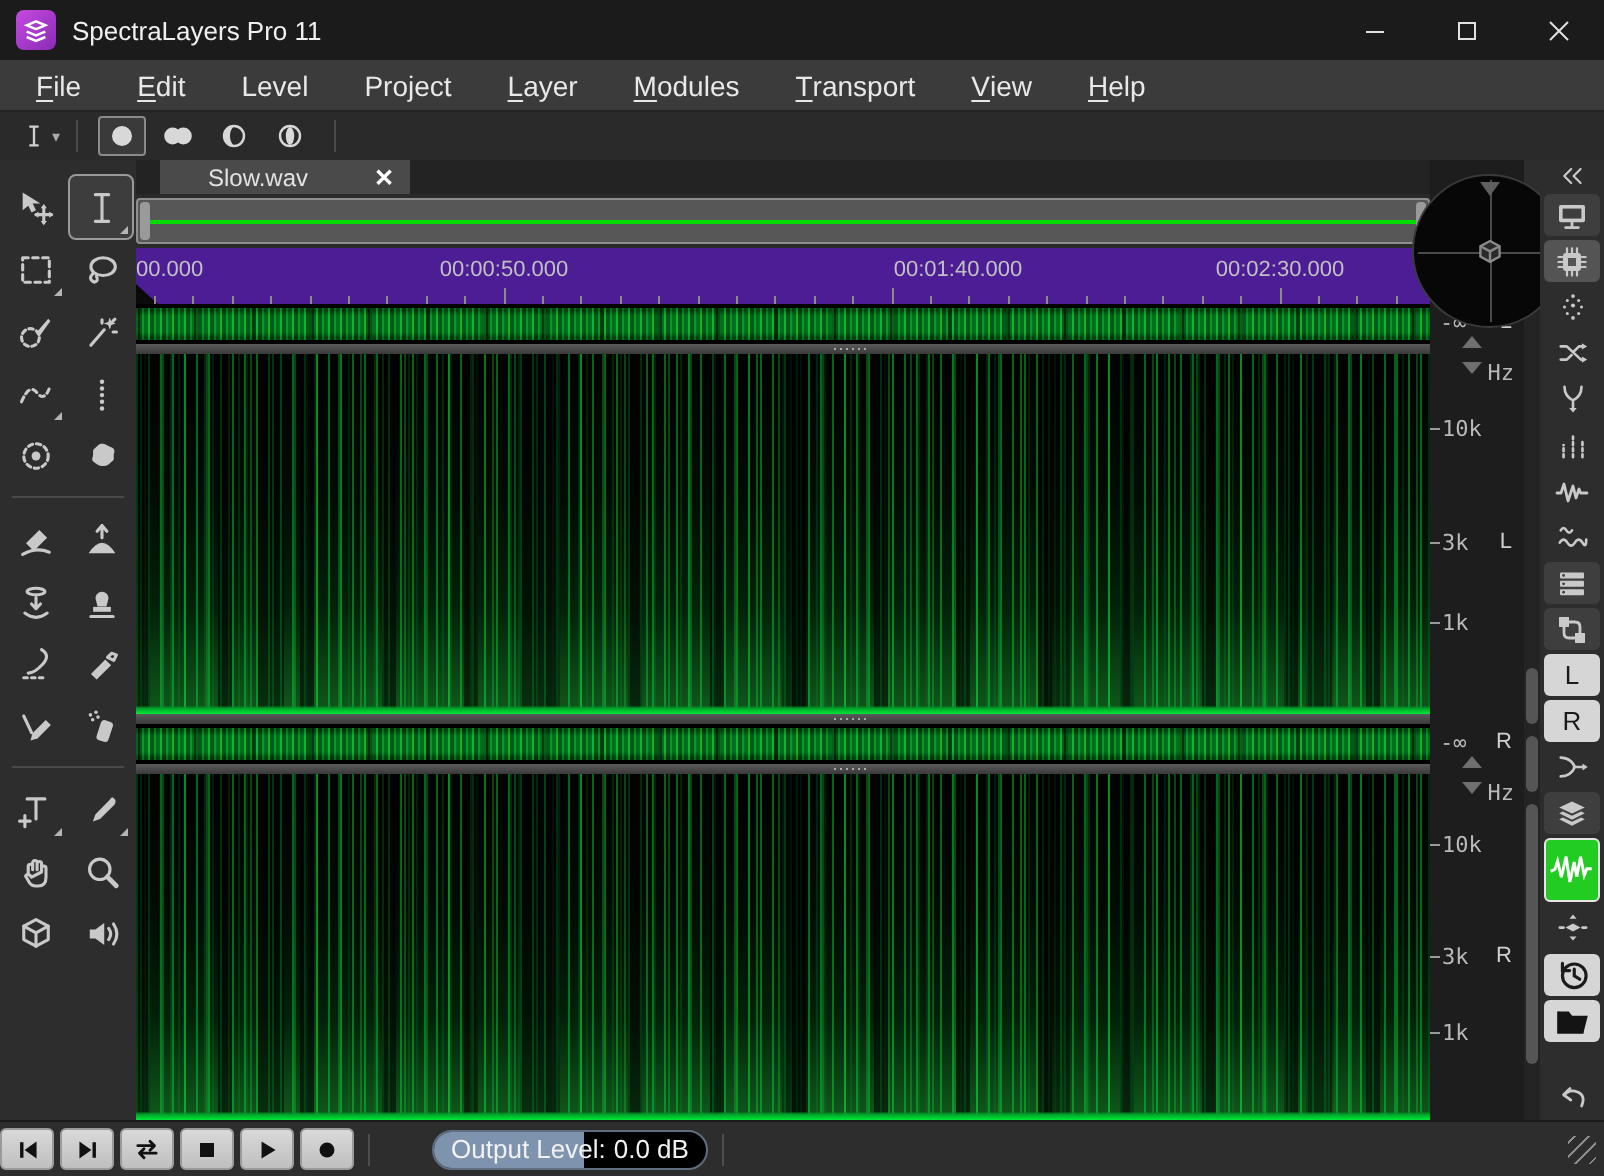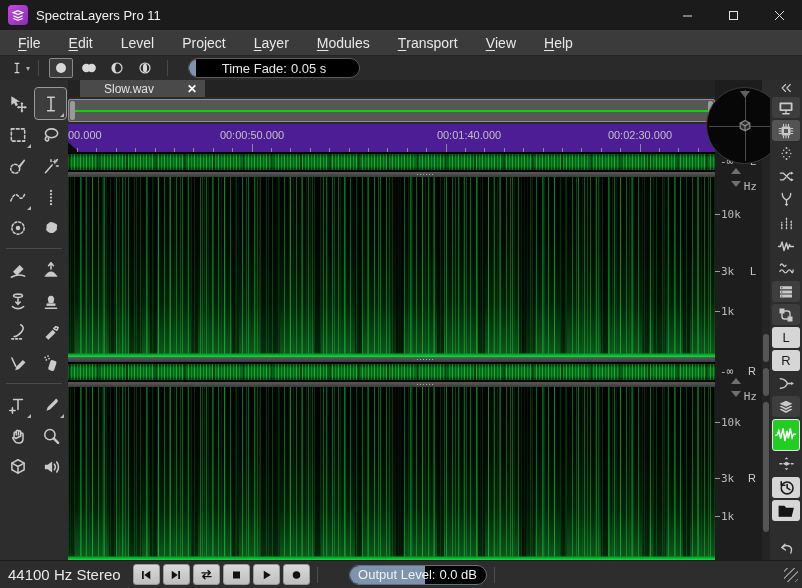--- a/index.html
+++ b/index.html
@@ -200,25 +200,20 @@
         </svg>
       </div>
       <div class="mode-btn">
         <svg width="18" height="18" viewBox="0 0 18 18" fill="none" stroke="#c9c9c9" stroke-width="1.4" stroke-linecap="round" stroke-linejoin="round">
           <circle cx="9" cy="9" r="5" stroke="#d8d8d8" stroke-width="1.2"></circle>
           <ellipse cx="9" cy="9" rx="2.1" ry="4.5" fill="#d8d8d8" stroke="none"></ellipse>
         </svg>
       </div>
     </div>
   <div class="tb-sep"></div>
-  <div id="time-fade-pill">
-    <div id="time-fade-fill"></div>
-    <span class="lbl">Time Fade:</span>
-    <span>0.05 s</span>
-  </div>
 </div>
 
 <div id="left-toolbar">
     <div class="tool-row">
       <div class="tool-cell">
         <svg width="20" height="20" viewBox="0 0 18 18" fill="none" stroke="#c9c9c9" stroke-width="1.4" stroke-linecap="round" stroke-linejoin="round">
           <path d="M3 2v8l2.5-2L7 11l2-1-1.5-3H11z" fill="#c9c9c9" stroke="none"></path>
           <path d="M12.5 8.5v7M9 12h7"></path>
           <path d="M12.5 7.2l-1.4 1.9h2.8zM12.5 16.8l-1.4-1.9h2.8zM8.2 12l1.9-1.4v2.8zM16.8 12l-1.9-1.4v2.8z" fill="#c9c9c9" stroke="none"></path>
         </svg>
@@ -411,21 +406,21 @@
     <div id="overview-bar">
       <div id="overview-line"></div>
       <div class="ov-handle" style="left:1px;"></div>
       <div class="ov-handle" style="right:1px;"></div>
     </div>
   </div>
   <div id="ruler">
     <div id="playhead-flag"></div>
   <span class="ruler-label" style="left: 0px;">00.000</span>
       <span class="ruler-label" style="left: 184px; transform: translateX(-50%);">00:00:50.000</span>
-      <span class="ruler-label" style="left: 378px; transform: translateX(-50%); padding-left: 46px;">00:01:40.000</span>
+      <span class="ruler-label" style="left: 388px; transform: translateX(-50%); padding-left: 46px;">00:01:40.000</span>
       <span class="ruler-label" style="left: 572px; transform: translateX(-50%);">00:02:30.000</span>
       <span class="ruler-label" style="left: 640px;">00</span>
       <div class="ruler-tick" style="height: 4px; left: 9px;"></div>
       <div class="ruler-tick" style="height: 4px; left: 28px;"></div>
       <div class="ruler-tick" style="height: 4px; left: 48px;"></div>
       <div class="ruler-tick" style="height: 4px; left: 67px;"></div>
       <div class="ruler-tick" style="height: 4px; left: 87px;"></div>
       <div class="ruler-tick" style="height: 4px; left: 106px;"></div>
       <div class="ruler-tick" style="height: 4px; left: 125px;"></div>
       <div class="ruler-tick" style="height: 4px; left: 145px;"></div>
@@ -662,21 +657,20 @@
   <div class="cross-v"></div>
   <div class="cross-h"></div>
   <div class="notch"></div>
   <svg width="18" height="18" viewBox="0 0 18 18" stroke="#8a8a8a" stroke-width="1.2" fill="#2a2a2a">
       <path d="M9 3.5l4.8 2.6v5.2L9 13.9l-4.8-2.6V6.1z"></path>
       <path d="M4.2 6.1L9 8.7l4.8-2.6M9 8.7v5.2" fill="none"></path>
     </svg>
 </div>
 
 <div id="statusbar">
-  <span id="sample-rate">44100 Hz Stereo</span>
   <div id="transport">
       <div class="tr-btn">
         <svg width="16" height="14" viewBox="0 0 18 18">
           <path d="M5 4v10" stroke="#111" stroke-width="2.2"></path>
           <path d="M14.5 3.5L6.8 9l7.7 5.5z" fill="#111"></path>
         </svg>
       </div>
       <div class="tr-btn">
         <svg width="16" height="14" viewBox="0 0 18 18">
           <path d="M13 4v10" stroke="#111" stroke-width="2.2"></path>

